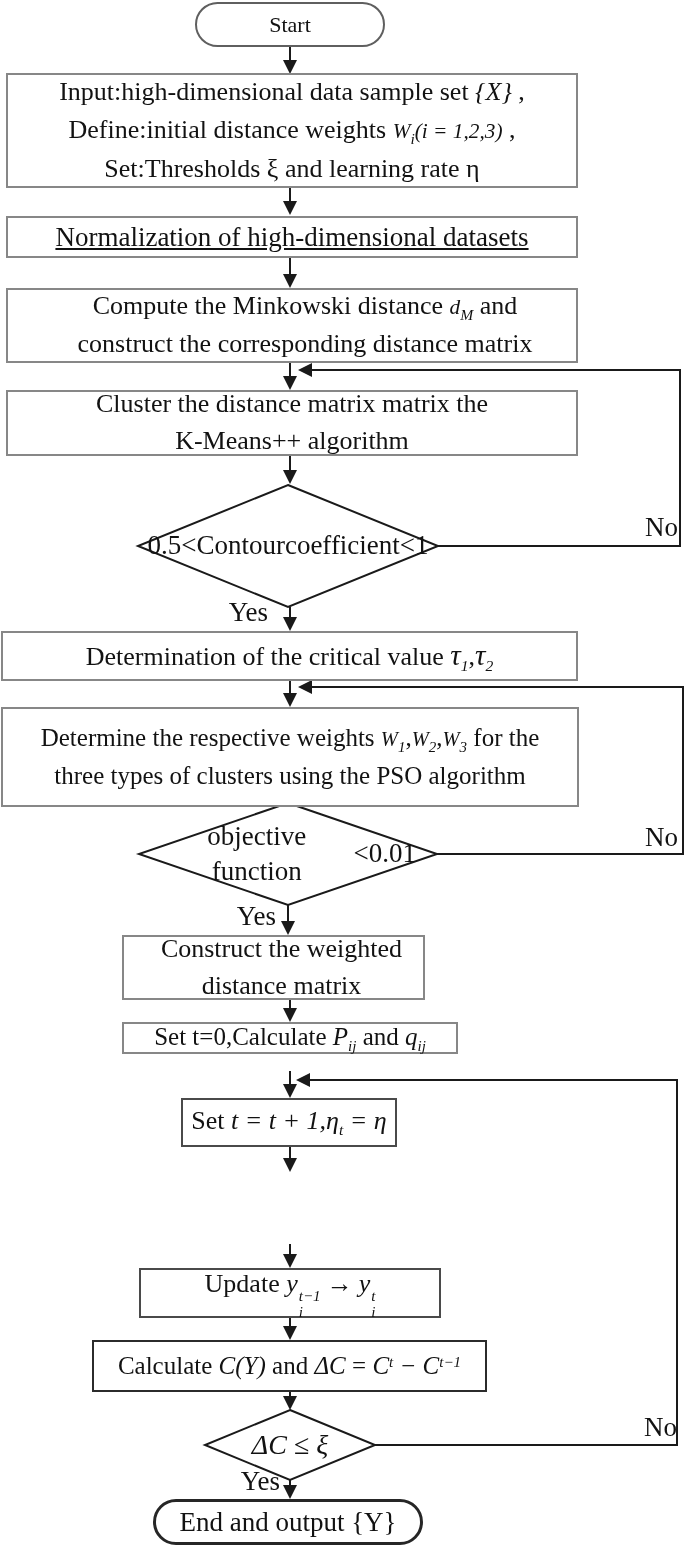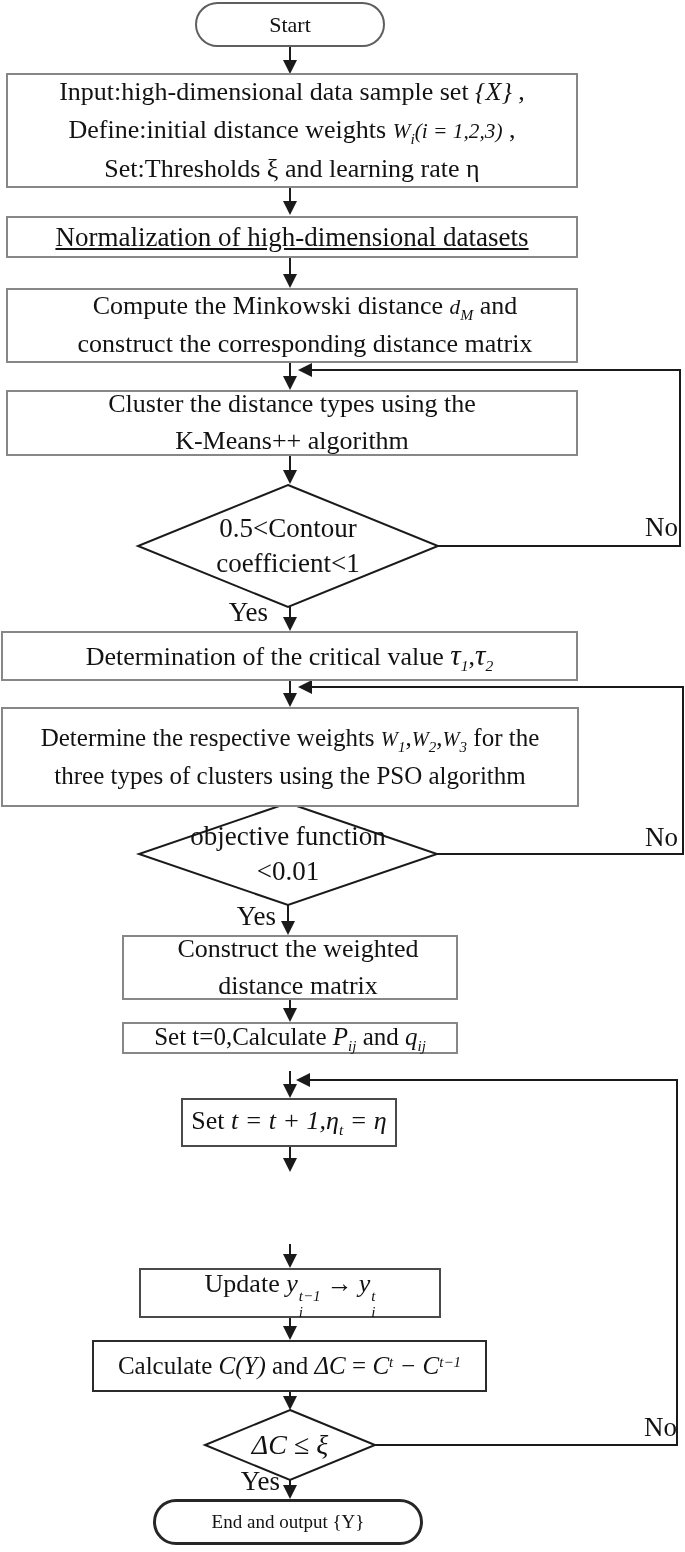--- a/index.html
+++ b/index.html
@@ -6,26 +6,26 @@
   .canvas{position:relative;width:685px;height:1552px;background:#fff;
           font-family:"Liberation Serif",serif;color:#121212;overflow:hidden;}
   svg.layer{position:absolute;left:0;top:0;}
   .node{position:absolute;box-sizing:border-box;background:#fff;display:flex;
         flex-direction:column;align-items:center;justify-content:center;
         text-align:center;line-height:1.42;}
   .proc{border:2px solid #878787;}
   .dark{border-color:#4a4a4a;}
   .darker{border-color:#2b2b2b;}
   .pill{border:2px solid #5f5f5f;border-radius:24px;font-size:22px;}
-  .end-pill{border:3px solid #262626;border-radius:24px;font-size:19px;}
+  .end-pill{border:3px solid #262626;border-radius:24px;font-size:27px;}
   .f27{font-size:27px;text-decoration:underline;}
   .f26{font-size:26px;}
   .f25{font-size:25px;}
   .lbl{position:absolute;font-size:27px;text-align:right;}
-  .dtext{position:absolute;display:flex;flex-direction:column;align-items:center;
+  .dtext{position:absolute;display:flex;flex-direction:row;align-items:center;
          justify-content:center;text-align:center;font-size:27px;line-height:1.3;}
   .it{font-style:italic;}
   .mathsm{font-size:0.82em;}
   .sb{font-size:0.6em;font-style:italic;vertical-align:-0.38em;}
   .sp{font-size:0.6em;font-style:italic;vertical-align:0.5em;}
   .stack{display:inline-flex;flex-direction:column;align-items:flex-start;
          vertical-align:-0.55em;line-height:1;font-size:0.58em;font-style:italic;margin-left:1px;}
   .stack .tp{display:block;margin-bottom:1px;}
   .arrowgap{padding:0 6px;}
 </style>
@@ -110,21 +110,21 @@
   <div class="node proc f26" style="left:6px;top:288px;width:572px;height:75px;padding-left:26px;">
     <div>
       <span>Compute the Minkowski distance </span><span class="it mathsm">d</span><span class="sb">M</span><span> and</span>
     </div>
     <div>
       <span>construct the corresponding distance matrix</span>
     </div>
   </div>
 
   <div class="node proc f26" style="left:6px;top:390px;width:572px;height:66px;">
-    <div><span>Cluster the distance types using the</span></div>
+    <div><span>Cluster the distance matrix matrix the</span></div>
     <div><span>K-Means++ algorithm</span></div>
   </div>
 
   <div class="dtext" style="left:160px;top:505px;width:256px;height:82px;">
     <div><span>0.5&lt;Contour</span></div>
     <div><span>coefficient&lt;1</span></div>
   </div>
   <div class="lbl" style="left:600px;top:512px;width:78px;">
     <span>No</span>
   </div>
@@ -151,21 +151,21 @@
     <div><span>objective function</span></div>
     <div><span>&lt;0.01</span></div>
   </div>
   <div class="lbl" style="left:600px;top:822px;width:78px;">
     <span>No</span>
   </div>
   <div class="lbl" style="left:196px;top:901px;width:80px;">
     <span>Yes</span>
   </div>
 
-  <div class="node proc f26" style="left:122px;top:935px;width:336px;height:65px;padding-left:16px;">
+  <div class="node proc f26" style="left:122px;top:935px;width:303px;height:65px;padding-left:16px;">
     <div><span>Construct the weighted</span></div>
     <div><span>distance matrix</span></div>
   </div>
 
   <div class="node proc f25" style="left:122px;top:1022px;width:336px;height:32px;">
     <div>
       <span>Set t=0,Calculate </span><span class="it">P</span><span class="sb">ij</span><span> and </span><span class="it">q</span><span class="sb">ij</span>
     </div>
   </div>
 

